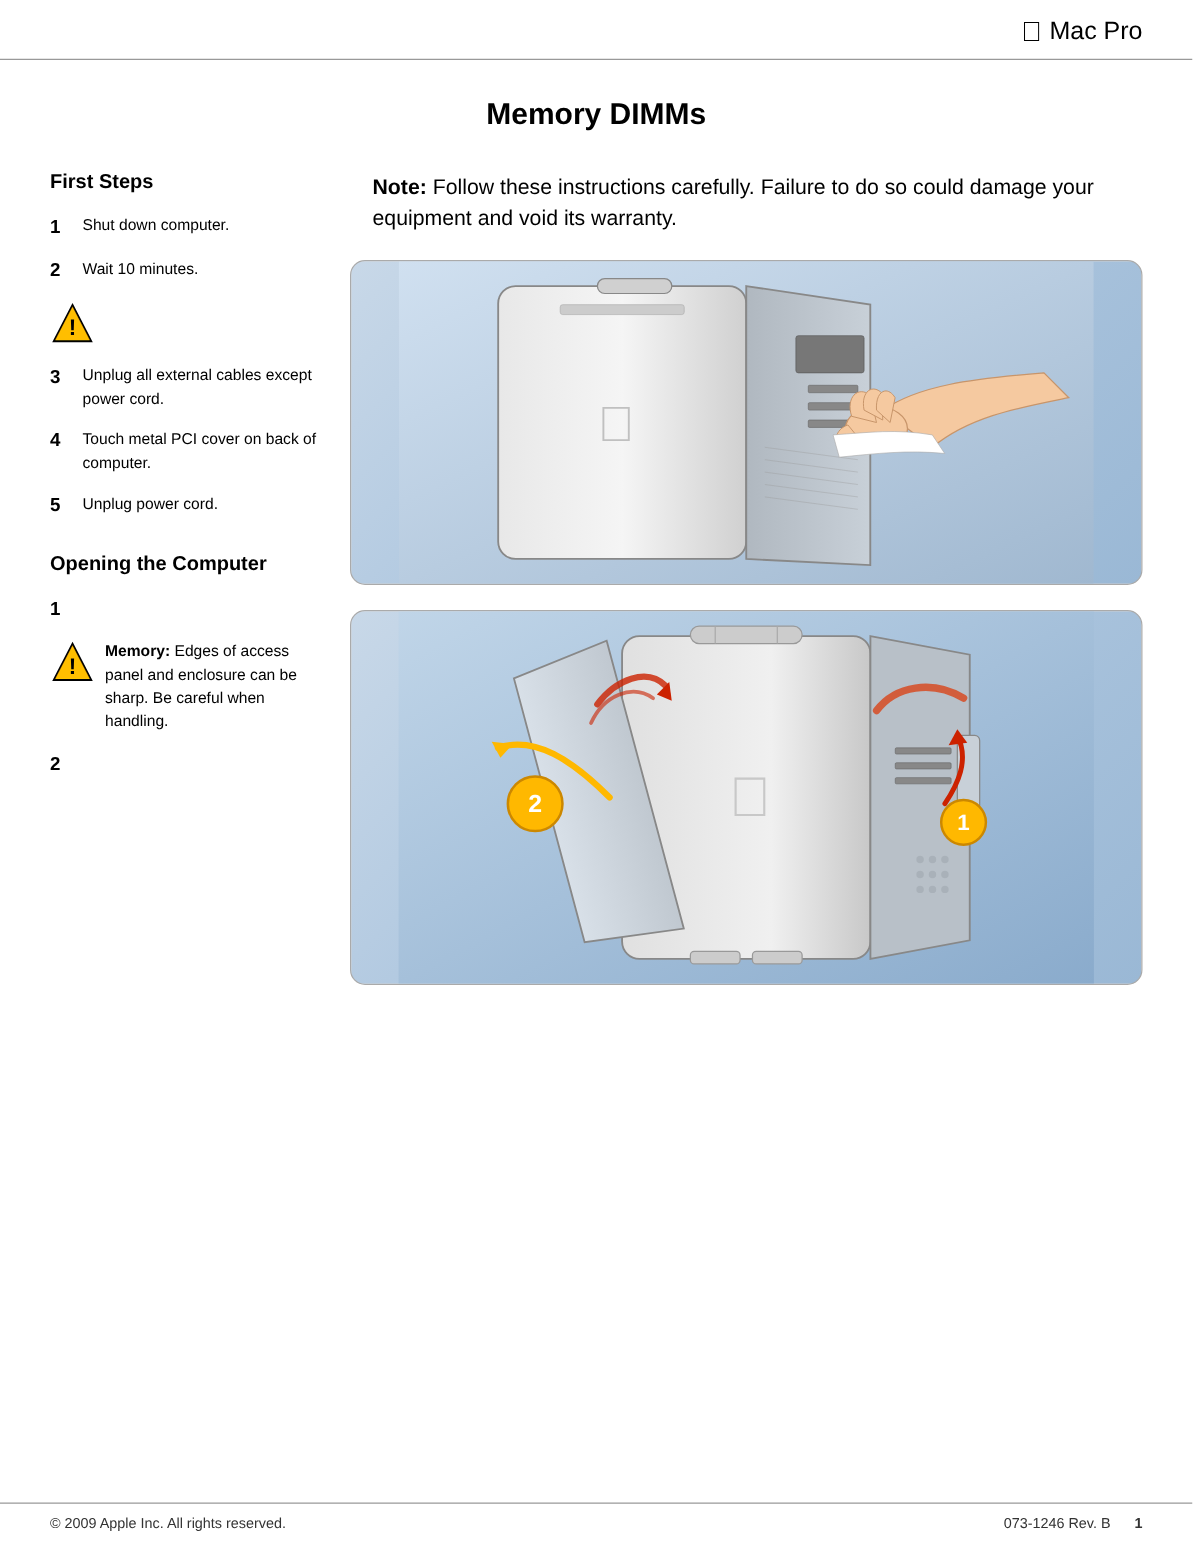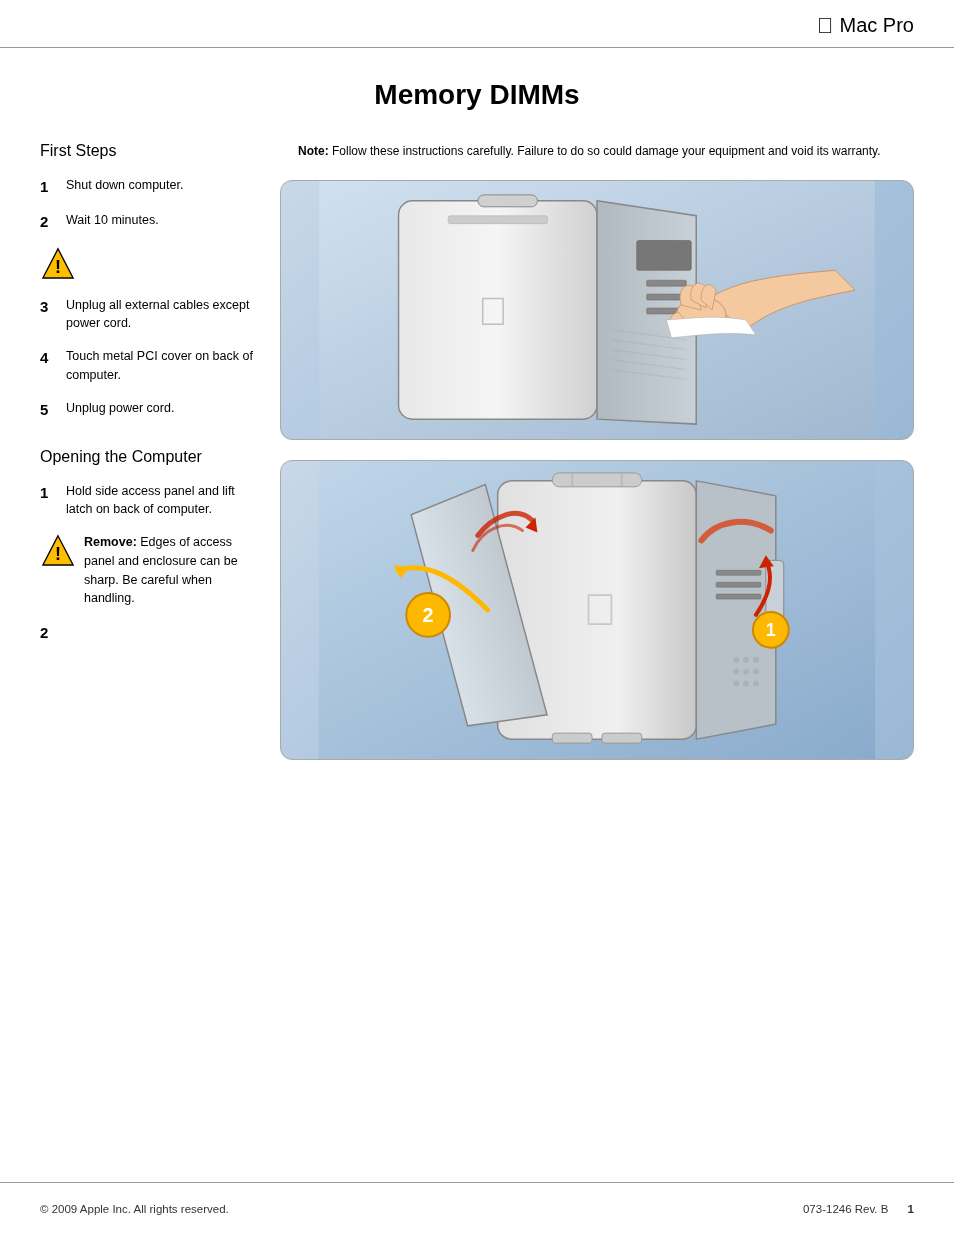--- a/index.html
+++ b/index.html
@@ -42,45 +42,45 @@
     }
     
     .main-content {
       padding: 30px 40px 30px 40px;
     }
     .doc-title {
       text-align: center;
       margin-bottom: 30px;
     }
     .doc-title h1 {
-      font-size: 28px;
+      font-size: 24px;
       font-weight: 800;
       line-height: 1.2;
     }
     
     .content-layout {
       display: flex;
       gap: 0;
     }
     .left-col {
       width: 240px;
       flex-shrink: 0;
       padding-right: 20px;
     }
     .right-col {
       flex: 1;
     }
     .section-title {
       font-size: 16px;
-      font-weight: 400;
+      font-weight: 700;
       margin-bottom: 16px;
     }
     .note-box {
       margin-bottom: 20px;
-      font-size: 12px;
+      font-size: 17px;
       line-height: 1.5;
       padding-left: 18px;
     }
     .note-box strong {
       font-weight: 700;
     }
     
     .step {
       display: flex;
       gap: 8px;
@@ -135,21 +135,21 @@
       height: 300px;
       margin-top: 10px;
     }
     
     .footer {
       position: absolute;
       bottom: 0;
       left: 0;
       right: 0;
       border-top: 1px solid #999;
-      padding: 20px 40px;
+      padding: 10px 40px;
       display: flex;
       justify-content: space-between;
       align-items: center;
       font-size: 11.5px;
       color: #333;
     }
   </style>
 </head>
 <body>
 
@@ -213,33 +213,32 @@
           </div>
         </div>
 
         <div style="margin-top: 28px;">
           <div class="section-title">
             <span>Opening the Computer</span>
           </div>
 
           <div class="step">
             <span class="step-num">1</span>
-            <span class="step-text">Hold side access panel and lift latch on back of computer.</span>
           </div>
 
           <div class="warning-block">
             <div class="warning-icon">
               <svg viewBox="0 0 36 36" width="36" height="36">
                 <polygon points="18,3 33,32 3,32" fill="#FFD700" stroke="#000" stroke-width="1.5"></polygon>
                 <polygon points="18,4 32,31 4,31" fill="#FFA500" stroke="none" opacity="0.5"></polygon>
                 <text x="18" y="27" text-anchor="middle" font-size="18" font-weight="bold" fill="#000">!</text>
               </svg>
             </div>
             <div class="warning-text">
-              <strong>Remove:</strong> <span>Edges of access panel and enclosure can be sharp. Be careful when handling.</span>
+              <strong>Memory:</strong> <span>Edges of access panel and enclosure can be sharp. Be careful when handling.</span>
             </div>
           </div>
 
           <div class="step">
             <span class="step-num">2</span>
           </div>
         </div>
       </div>
 
       <div class="right-col">

